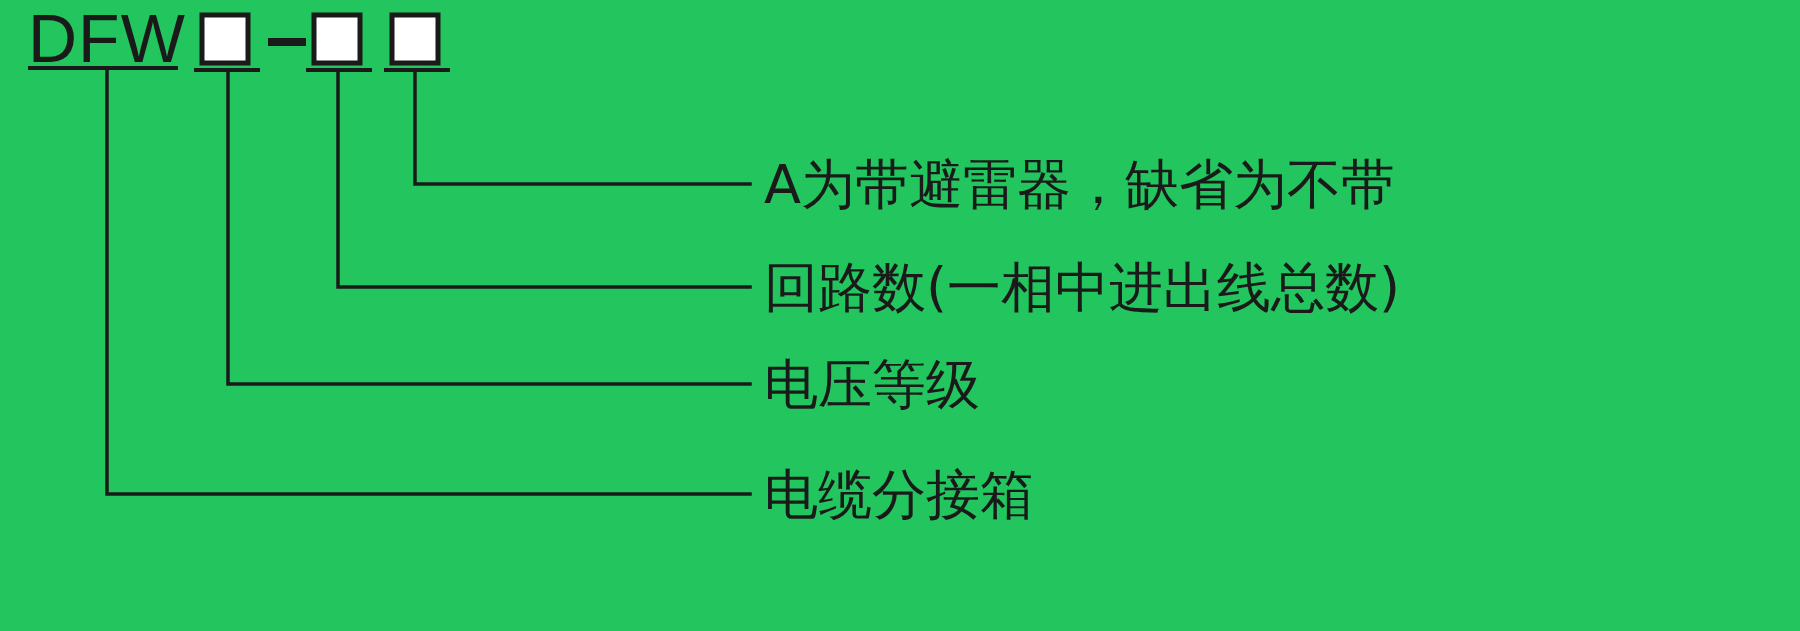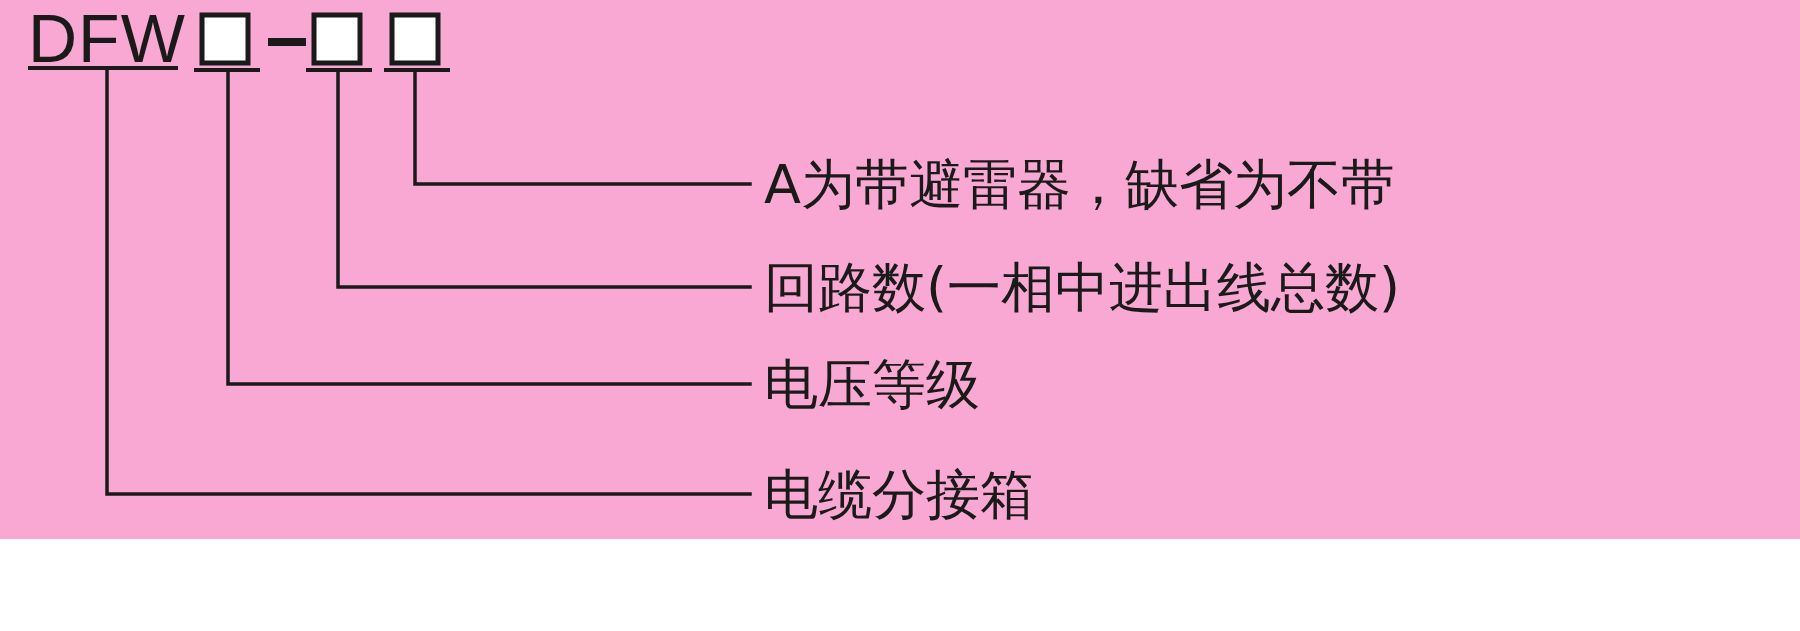--- a/index.html
+++ b/index.html
@@ -6,22 +6,22 @@
     margin: 0;
     padding: 0;
     background: #ffffff;
   }
   body {
     font-family: "Liberation Sans", "DejaVu Sans", sans-serif;
   }
   #stage {
     position: relative;
     width: 1800px;
-    height: 539px;
-    background: #f9a8d4;
+    height: 631px;
+    background: #22c55e;
     overflow: hidden;
   }
   svg#diagram {
     position: absolute;
     left: 0;
     top: 0;
     width: 1800px;
     height: 631px;
   }
   .model-text {

